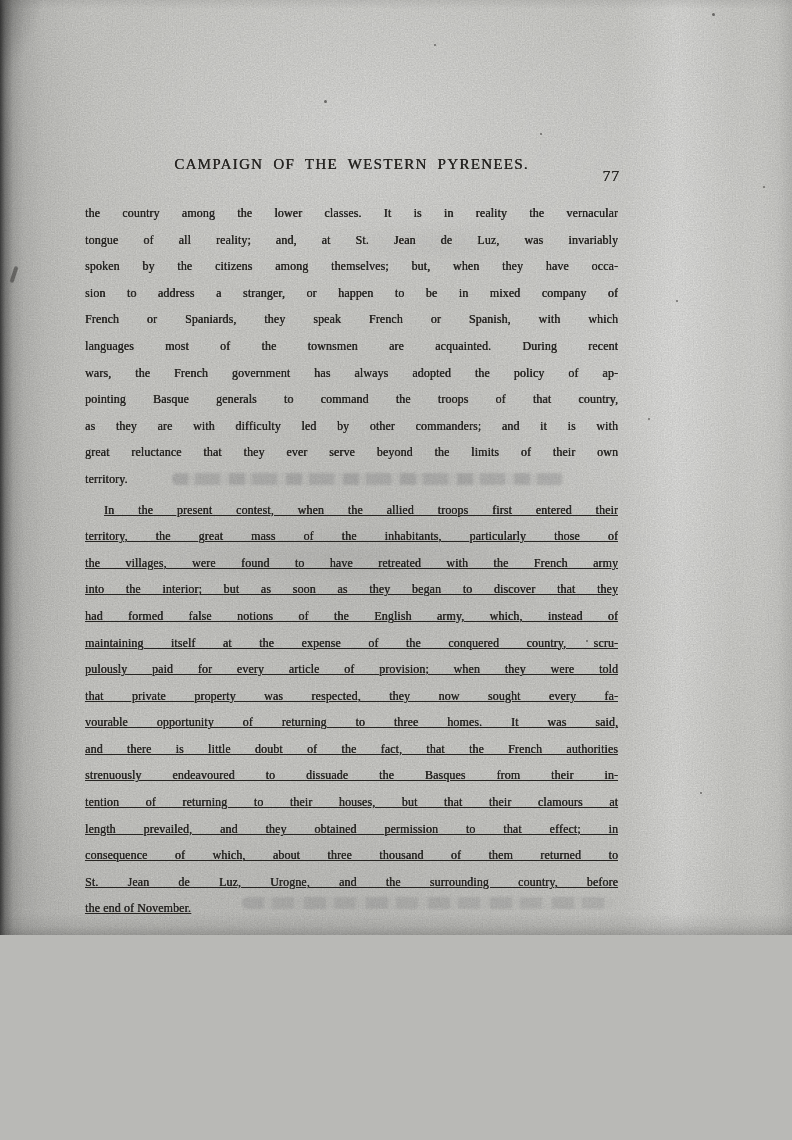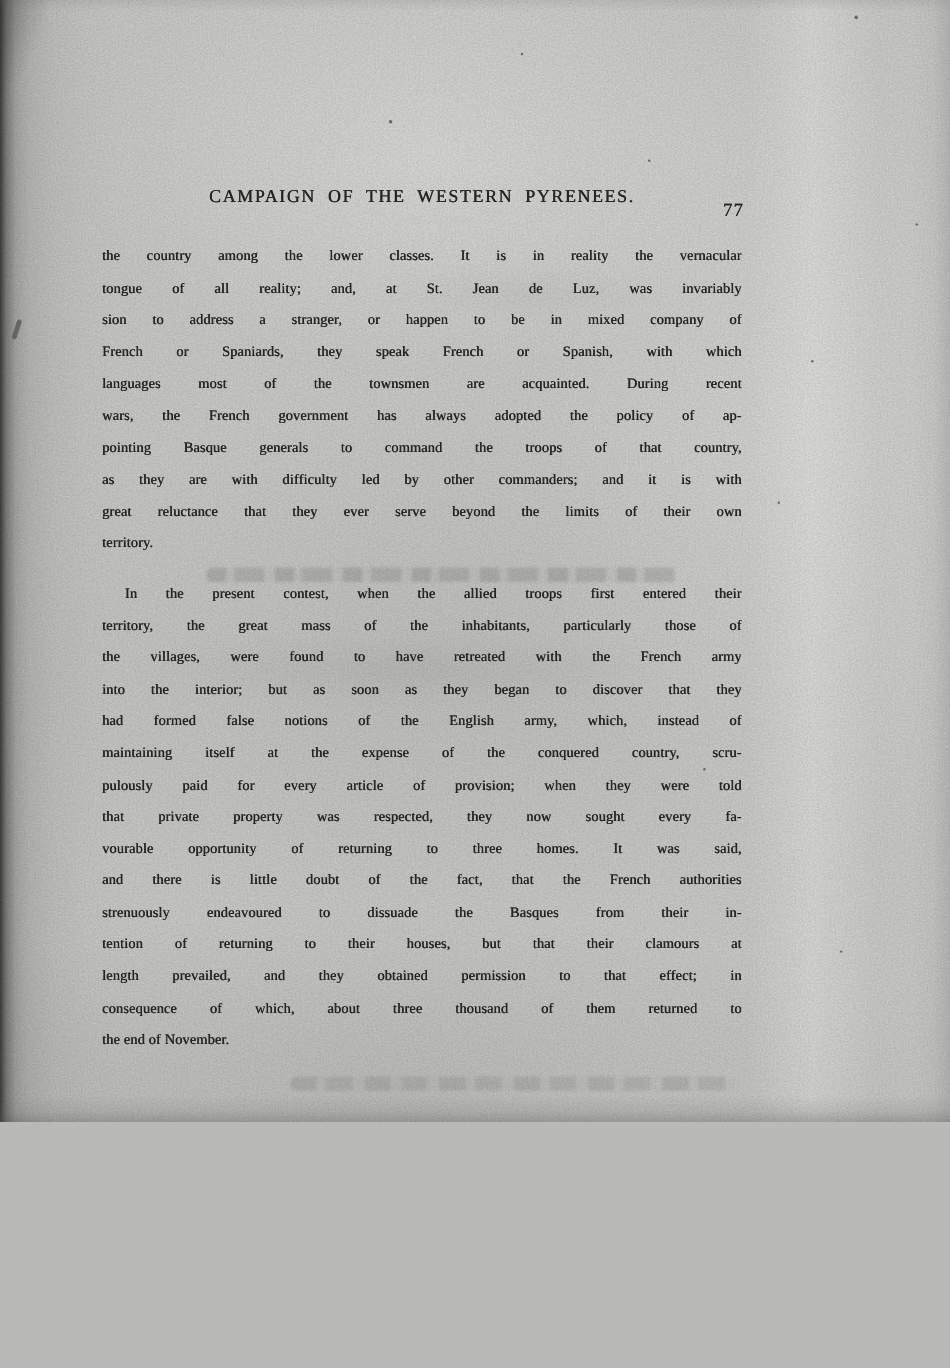--- a/index.html
+++ b/index.html
@@ -66,21 +66,21 @@
   .folio{
     position:absolute;right:-2px;top:12px;
     font-size:15.5px;line-height:22px;letter-spacing:1px;
     text-shadow:0.3px 0 0 currentColor;
   }
   
   .text-block{
     position:absolute;left:85px;top:200px;width:533px;
     color:var(--ink);font-size:12px;
   }
-  .para + .para{margin-top:15px;}
+  .para + .para{margin-top:4px;text-decoration:underline;}
   .line{
     height:26.6px;line-height:26.6px;overflow:hidden;
     text-align:justify;text-align-last:justify;
     letter-spacing:0.1px;
     text-shadow:0.35px 0 0 currentColor;
   }
   .line.last{text-align:right;text-align-last:left;}
   .line.indent{padding-left:19px;}
   
   .smudge{position:absolute;pointer-events:none;filter:blur(1.2px);}
@@ -137,20 +137,21 @@
 
   <div class="running-head">
     <span class="head-title">CAMPAIGN OF THE WESTERN PYRENEES.</span>
     <span class="folio">77</span>
   </div>
 
   <div class="text-block" id="paragraphs">
       <div class="para">
         <div class="line">the country among the lower classes. It is in reality the vernacular</div>
         <div class="line">tongue of all reality; and, at St. Jean de Luz, was invariably</div>
+        <div class="line">spoken by the citizens among themselves; but, when they have occa-</div>
         <div class="line">sion to address a stranger, or happen to be in mixed company of</div>
         <div class="line">French or Spaniards, they speak French or Spanish, with which</div>
         <div class="line">languages most of the townsmen are acquainted. During recent</div>
         <div class="line">wars, the French government has always adopted the policy of ap-</div>
         <div class="line">pointing Basque generals to command the troops of that country,</div>
         <div class="line">as they are with difficulty led by other commanders; and it is with</div>
         <div class="line">great reluctance that they ever serve beyond the limits of their own</div>
         <div class="line last">territory.</div>
       </div>
       <div class="para">
@@ -161,20 +162,21 @@
         <div class="line">had formed false notions of the English army, which, instead of</div>
         <div class="line">maintaining itself at the expense of the conquered country, scru-</div>
         <div class="line">pulously paid for every article of provision; when they were told</div>
         <div class="line">that private property was respected, they now sought every fa-</div>
         <div class="line">vourable opportunity of returning to three homes. It was said,</div>
         <div class="line">and there is little doubt of the fact, that the French authorities</div>
         <div class="line">strenuously endeavoured to dissuade the Basques from their in-</div>
         <div class="line">tention of returning to their houses, but that their clamours at</div>
         <div class="line">length prevailed, and they obtained permission to that effect; in</div>
         <div class="line">consequence of which, about three thousand of them returned to</div>
+        <div class="line">St. Jean de Luz, Urogne, and the surrounding country, before</div>
         <div class="line last">the end of November.</div>
       </div>
     </div>
 
   <div class="pencil-mark"></div>
   <div class="speck" style="left:324px;top:100px;width:3px;height:3px;"></div>
   <div class="speck" style="left:434px;top:44px;width:2px;height:2px;"></div>
   <div class="speck" style="left:712px;top:13px;width:3px;height:3px;"></div>
   <div class="speck" style="left:540px;top:133px;width:2px;height:2px;"></div>
   <div class="speck" style="left:763px;top:186px;width:2px;height:2px;"></div>

